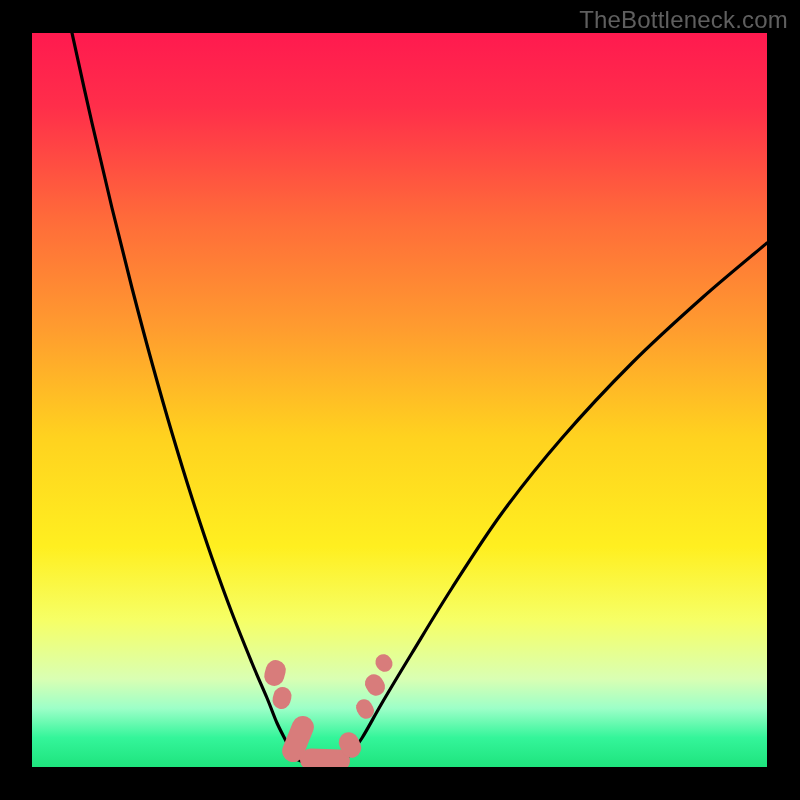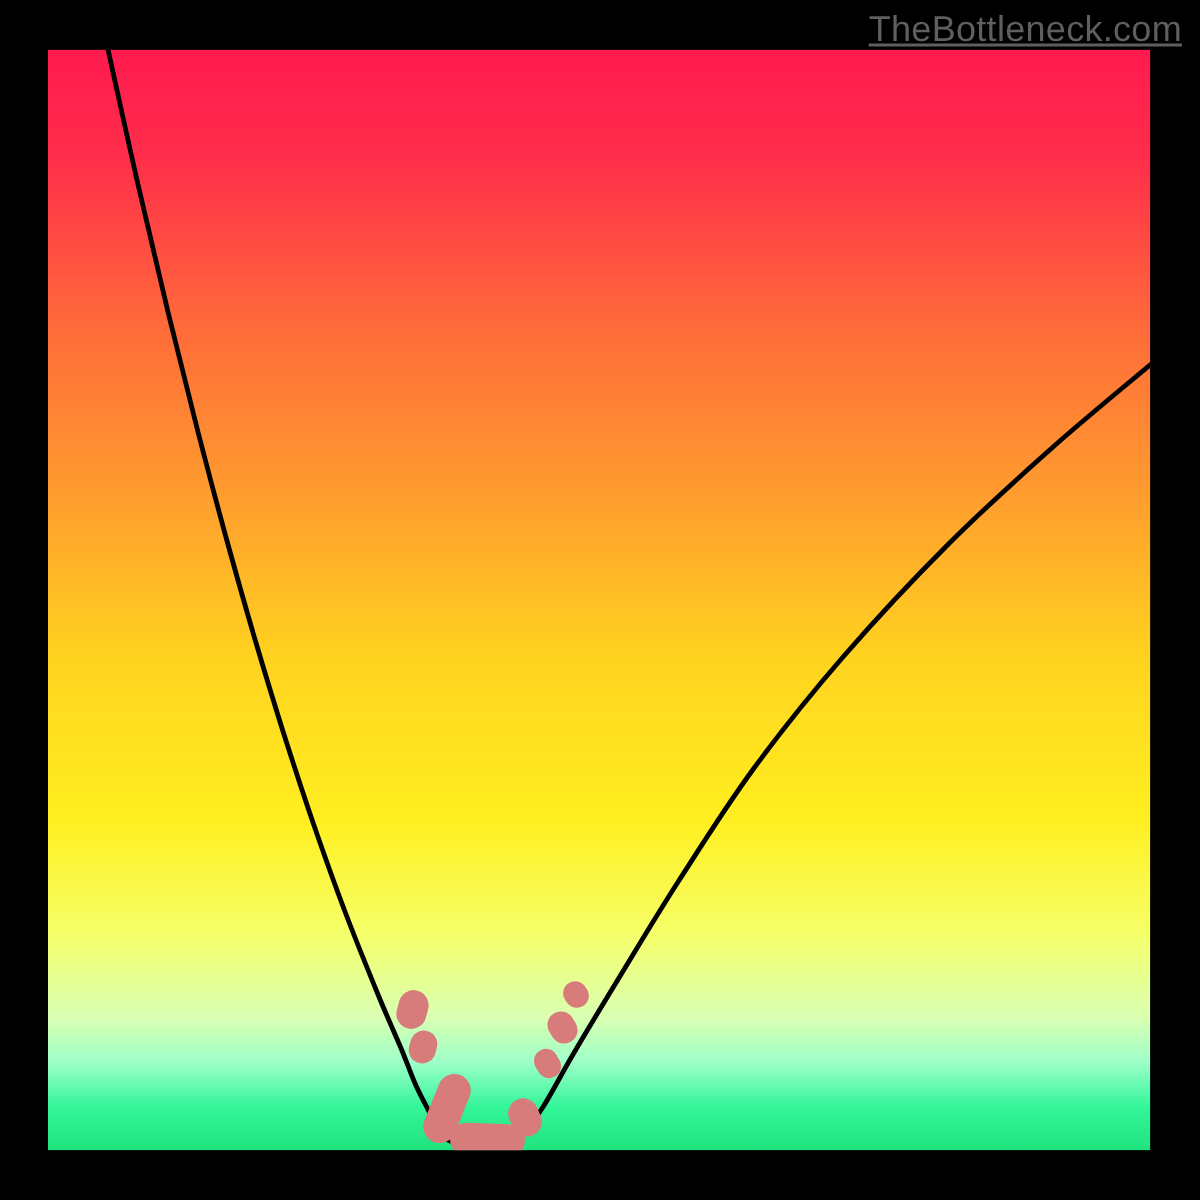--- a/index.html
+++ b/index.html
@@ -24,21 +24,20 @@
     inset: 0;
   }
   .watermark {
     position: absolute;
     top: 6px;
     right: 12px;
     color: #5f5f5f;
     font-size: 24px;
     font-weight: 500;
     letter-spacing: 0.2px;
-    text-decoration: underline;
   }
   svg.curves {
     position: absolute;
     inset: 0;
   }
   .marker {
     fill: #d87c7b;
   }
 </style>
 </head>

